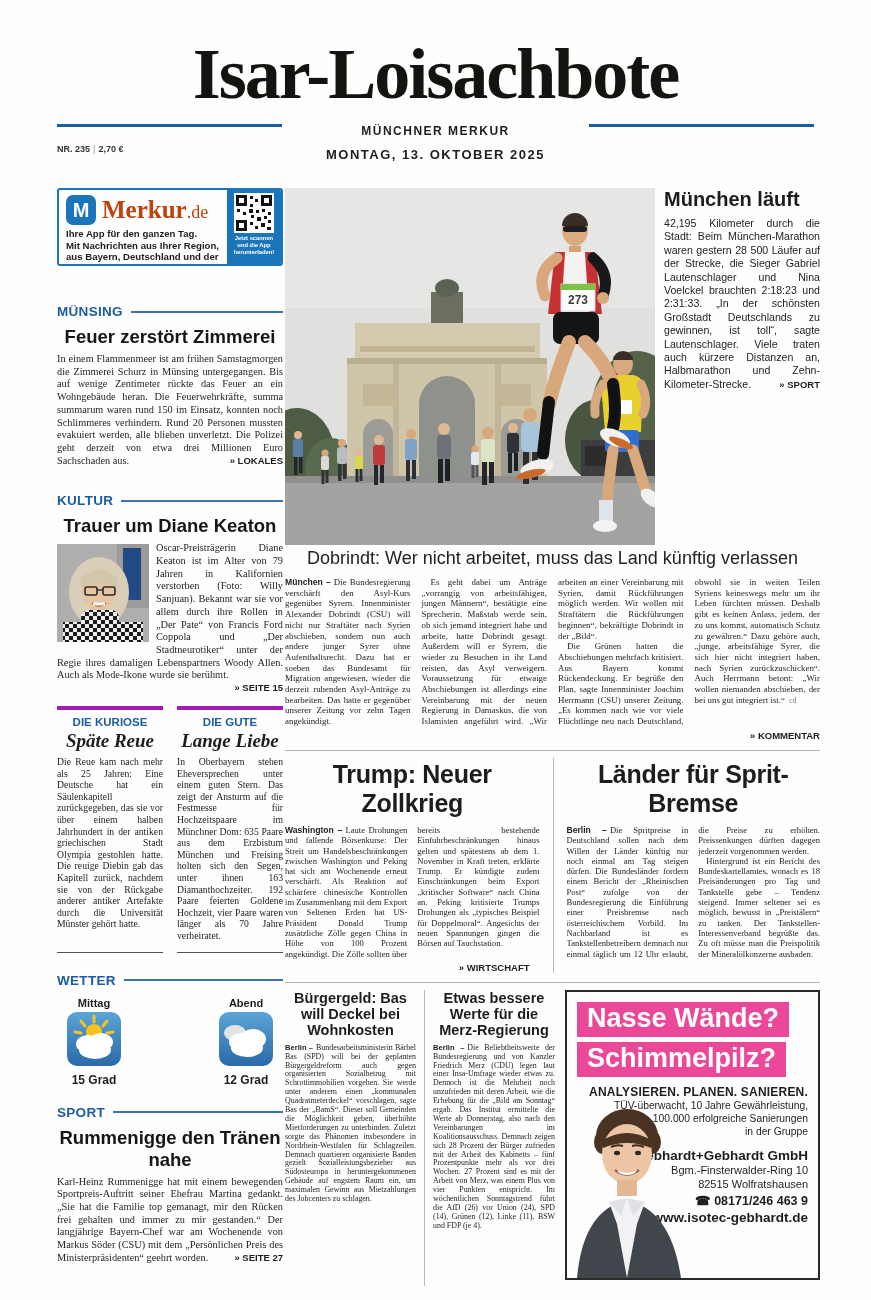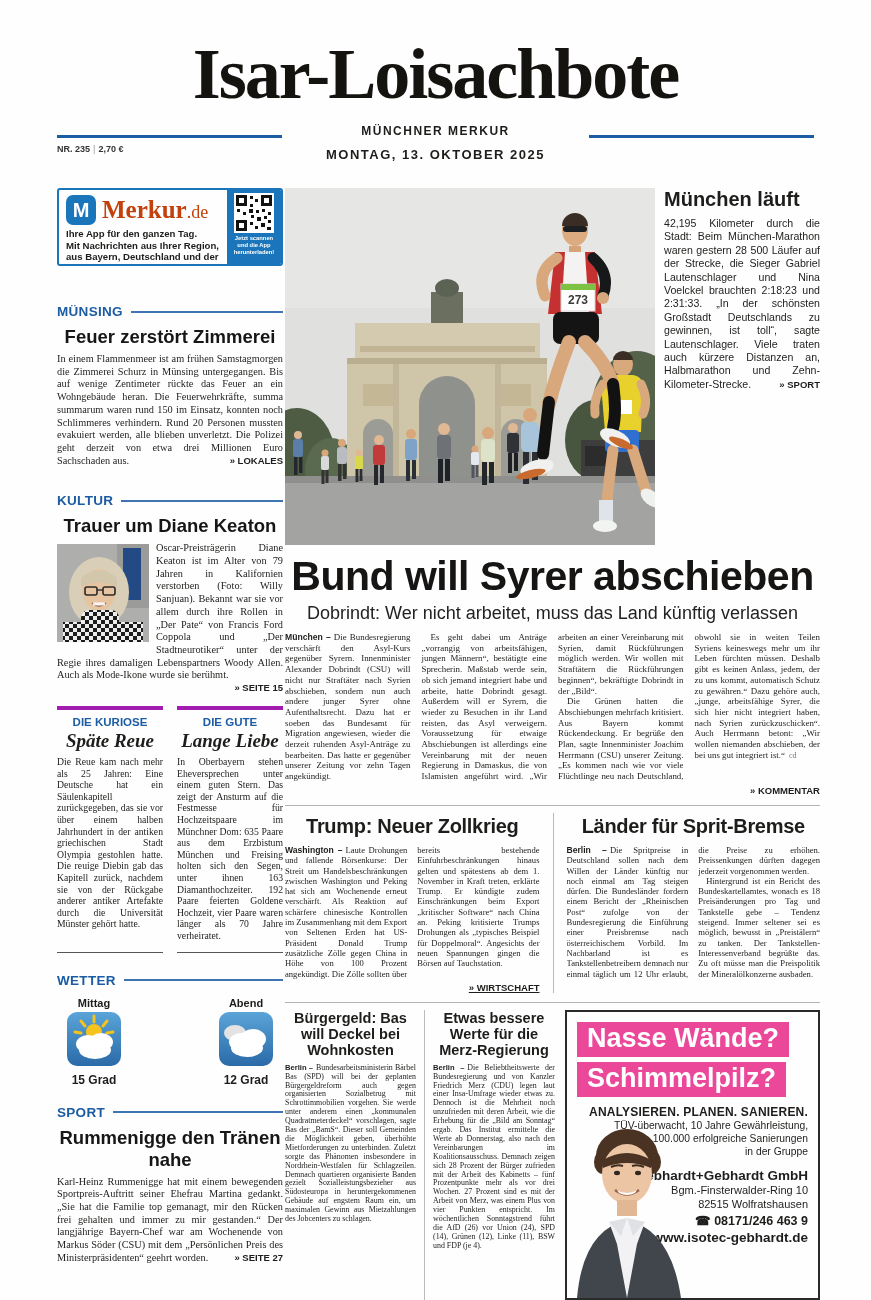--- a/index.html
+++ b/index.html
@@ -6,21 +6,21 @@
   html,body { background:#e9e9e9; }
   .page {
     position:relative; width:871px; height:1300px; margin:0 auto;
     background:#fefefe; overflow:hidden; color:#1d1d1b;
     font-family:"Liberation Serif", serif;
   }
   
   .hdr { position:absolute; top:0; left:0; width:871px; height:185px; }
   .masthead { text-align:center; font-family:"Liberation Serif",serif; font-weight:bold;
     font-size:72px; letter-spacing:-2px; color:#151310; margin-top:38px; line-height:1; }
-  .brandrow { display:flex; align-items:flex-end; margin:14px 57px 0 57px;gap:19px; }
+  .brandrow { display:flex; align-items:flex-start; margin:14px 57px 0 57px;gap:19px; }
   .brandrow .bline { flex:1; height:3px; background:#1b5ca3; }
   .brandrow .btxt { font-family:"Liberation Sans",sans-serif; font-weight:bold; font-size:12px;
     letter-spacing:1.5px; padding:0 60px; white-space:nowrap; }
   .datetxt { text-align:center; font-family:"Liberation Sans",sans-serif; font-weight:bold;
     font-size:13px; letter-spacing:1.5px; margin-top:9px; }
   .issue { position:absolute; left:57px; top:144px; font-family:"Liberation Sans",sans-serif;
     font-weight:bold; font-size:9px; color:#333; }
   .issue .sep { font-weight:normal; color:#999; padding:0 3px; }
   
   .sidebar { position:absolute; left:57px; top:188px; width:226px; height:1085px; overflow:hidden; }
@@ -73,21 +73,21 @@
   .leadbody p + p { text-indent:9px; }
   .dlb { font-family:"Liberation Sans",sans-serif; font-weight:bold; font-size:8.6px; margin-right:3px; }
   .author { color:#777; font-size:8px; margin-left:4px; }
   .absref { position:absolute; right:0; bottom:0; background:#fefefe; padding-left:8px;
     font-family:"Liberation Sans",sans-serif; font-weight:bold; font-size:9.5px; }
   .hrule { border-top:1px solid #b3b3b3; margin:9px 0 7px 0; }
   .midrow { display:flex; }
   .half { width:50%; position:relative; }
   .half + .half { border-left:1px solid #bbb; padding-left:13px; }
   .half:first-child { padding-right:13px; }
-  .midhead { font-family:"Liberation Sans",sans-serif; font-weight:bold; font-size:20px;
+  .midhead { font-family:"Liberation Sans",sans-serif; font-weight:bold; font-size:25px;
     text-align:center; margin:2px 0 7px 0; letter-spacing:-.3px; }
   .midbody { position:relative; height:148px; overflow:hidden; column-count:2; column-gap:10px;
     font-size:8.6px; line-height:10.3px; text-align:justify; }
   .midbody p + p { text-indent:8px; }
   .botrow { display:flex; margin-top:2px; }
   .bcell { width:131px; flex:none; }
   .bcell + .bcell { border-left:1px solid #bbb; margin-left:8px; padding-left:8px; }
   .bothead { font-family:"Liberation Sans",sans-serif; font-weight:bold; font-size:14.5px;
     line-height:1.12; text-align:center; margin-bottom:5px; }
   .botbody { font-size:7.9px; line-height:8.9px; text-align:justify; height:242px; overflow:hidden; }
@@ -448,41 +448,40 @@
       <div class="mlauf">
         <h2>München läuft</h2>
         <div class="mb">
           <span>42,195 Kilometer durch die Stadt: Beim München-Marathon waren gestern 28 500 Läufer auf der Strecke, die Sieger Gabriel Lautenschlager und Nina Voelckel brauchten 2:18:23 und 2:31:33. „In der schönsten Großstadt Deutschlands zu gewinnen, ist toll“, sagte Lautenschlager. Viele traten auch kürzere Distanzen an, Halbmarathon und Zehn-Kilometer-Strecke.</span>
           <span class="ref">» SPORT</span>
         </div>
       </div>
     </div>
 
     <div>
-      <div class="leadhead">Bund will Syrer abschieben</div>
       <div class="leadsub">Dobrindt: Wer nicht arbeitet, muss das Land künftig verlassen</div>
       <div class="leadbody">
         <p><span class="dlb">München –</span><span>Die Bundesregierung verschärft den Asyl-Kurs gegenüber Syrern. Innenminister Alexander Dobrindt (CSU) will nicht nur Straftäter nach Syrien abschieben, sondern nun auch andere junger Syrer ohne Aufenthaltsrecht. Dazu hat er soeben das Bundesamt für Migration angewiesen, wieder die derzeit ruhenden Asyl-Anträge zu bearbeiten. Das hatte er gegenüber unserer Zeitung vor zehn Tagen angekündigt.</span></p>
         <p><span>Es geht dabei um Anträge „vorrangig von arbeitsfähigen, jungen Männern“, bestätigte eine Sprecherin. Maßstab werde sein, ob sich jemand integriert habe und arbeite, hatte Dobrindt gesagt. Außerdem will er Syrern, die wieder zu Besuchen in ihr Land reisten, das Asyl verweigern. Voraussetzung für etwaige Abschiebungen ist allerdings eine Vereinbarung mit der neuen Regierung in Damaskus, die von Islamisten angeführt wird. „Wir arbeiten an einer Vereinbarung mit Syrien, damit Rückführungen möglich werden. Wir wollen mit Straftätern die Rückführungen beginnen“, bekräftigte Dobrindt in der „Bild“.</span></p>
         <p><span>Die Grünen hatten die Abschiebungen mehrfach kritisiert. Aus Bayern kommt Rückendeckung. Er begrüße den Plan, sagte Innenminister Joachim Herrmann (CSU) unserer Zeitung. „Es kommen nach wie vor viele Flüchtlinge neu nach Deutschland, obwohl sie in weiten Teilen Syriens keineswegs mehr um ihr Leben fürchten müssen. Deshalb gibt es keinen Anlass, jedem, der zu uns kommt, automatisch Schutz zu gewähren.“ Dazu gehöre auch, „junge, arbeitsfähige Syrer, die sich hier nicht integriert haben, nach Syrien zurückzuschicken“. Auch Herrmann betont: „Wir wollen niemanden abschieben, der bei uns gut integriert ist.“</span><span class="author">cd</span></p>
       </div>
       <div style="position:relative;height:12px;">
         <span class="absref">» KOMMENTAR</span>
       </div>
     </div>
 
     <div class="hrule"></div>
 
     <div class="midrow">
       <div class="half">
         <div class="midhead">Trump: Neuer Zollkrieg</div>
         <div class="midbody">
           <p><span class="dlb">Washington –</span><span>Laute Drohungen und fallende Börsenkurse: Der Streit um Handelsbeschränkungen zwischen Washington und Peking hat sich am Wochenende erneut verschärft. Als Reaktion auf schärfere chinesische Kontrollen im Zusammenhang mit dem Export von Seltenen Erden hat US-Präsident Donald Trump zusätzliche Zölle gegen China in Höhe von 100 Prozent angekündigt. Die Zölle sollten über bereits bestehende Einfuhrbeschränkungen hinaus gelten und spätestens ab dem 1. November in Kraft treten, erklärte Trump. Er kündigte zudem Einschränkungen beim Export „kritischer Software“ nach China an. Peking kritisierte Trumps Drohungen als „typisches Beispiel für Doppelmoral“. Angesichts der neuen Spannungen gingen die Börsen auf Tauchstation.</span></p>
         </div>
-        <span class="absref" style="position:absolute;right:13px;bottom:0;text-decoration:underline;">» WIRTSCHAFT</span>
+        <span class="absref" style="position:absolute;right:23px;bottom:0;">» WIRTSCHAFT</span>
       </div>
       <div class="half">
         <div class="midhead">Länder für Sprit-Bremse</div>
         <div class="midbody">
           <p><span class="dlb">Berlin –</span><span>Die Spritpreise in Deutschland sollen nach dem Willen der Länder künftig nur noch einmal am Tag steigen dürfen. Die Bundesländer fordern einem Bericht der „Rheinischen Post“ zufolge von der Bundesregierung die Einführung einer Preisbremse nach österreichischem Vorbild. Im Nachbarland ist es Tankstellenbetreibern demnach nur einmal täglich um 12 Uhr erlaubt, die Preise zu erhöhen. Preissenkungen dürften dagegen jederzeit vorgenommen werden.</span></p>
           <p><span>Hintergrund ist ein Bericht des Bundeskartellamtes, wonach es 18 Preisänderungen pro Tag und Tankstelle gebe – Tendenz steigend. Immer seltener sei es möglich, bewusst in „Preistälern“ zu tanken. Der Tankstellen-Interessenverband begrüßte das. Zu oft müsse man die Preispolitik der Mineralölkonzerne ausbaden.</span></p>
         </div>
       </div>
     </div>
 

